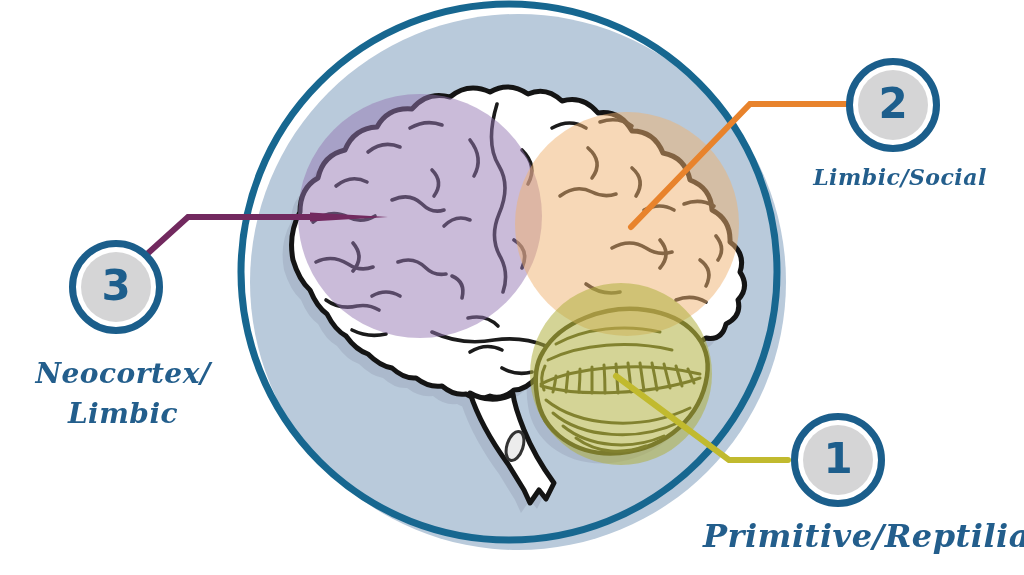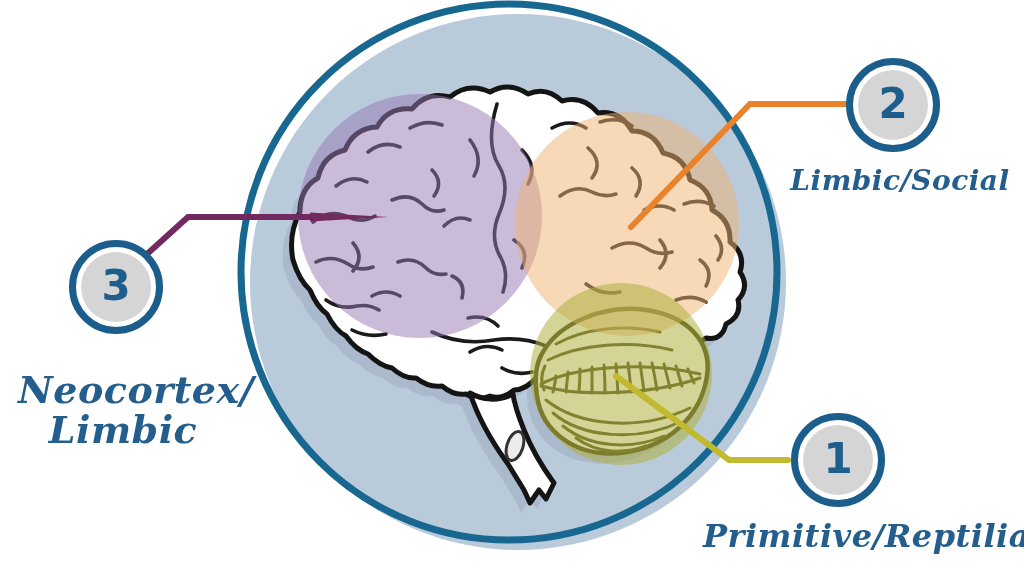--- a/index.html
+++ b/index.html
@@ -20,22 +20,22 @@
   }
   .badge-number{
     font-family:"DejaVu Sans",sans-serif;font-weight:bold;
     font-size:42px;color:#1d5e8c;line-height:1;transform:translateY(-1px);
   }
   .callout-label{
     position:absolute;text-align:center;color:#235e8c;
     font-family:"DejaVu Serif",serif;font-style:italic;font-weight:bold;
     letter-spacing:0.5px;
   }
-  #label-limbic{left:780px;top:164px;width:240px;font-size:28px;}
-  #label-neocortex{left:18px;top:370px;width:210px;font-size:38px;line-height:40px;}
+  #label-limbic{left:780px;top:164px;width:240px;font-size:22px;}
+  #label-neocortex{left:18px;top:354px;width:210px;font-size:28px;line-height:40px;}
   #label-primitive{left:703px;top:517px;width:324px;font-size:32px;}
 </style>
 </head>
 <body>
 
 <div id="stage">
 
   <svg id="scene" width="1024" height="575" viewBox="0 0 1024 575">
 
     <g>

